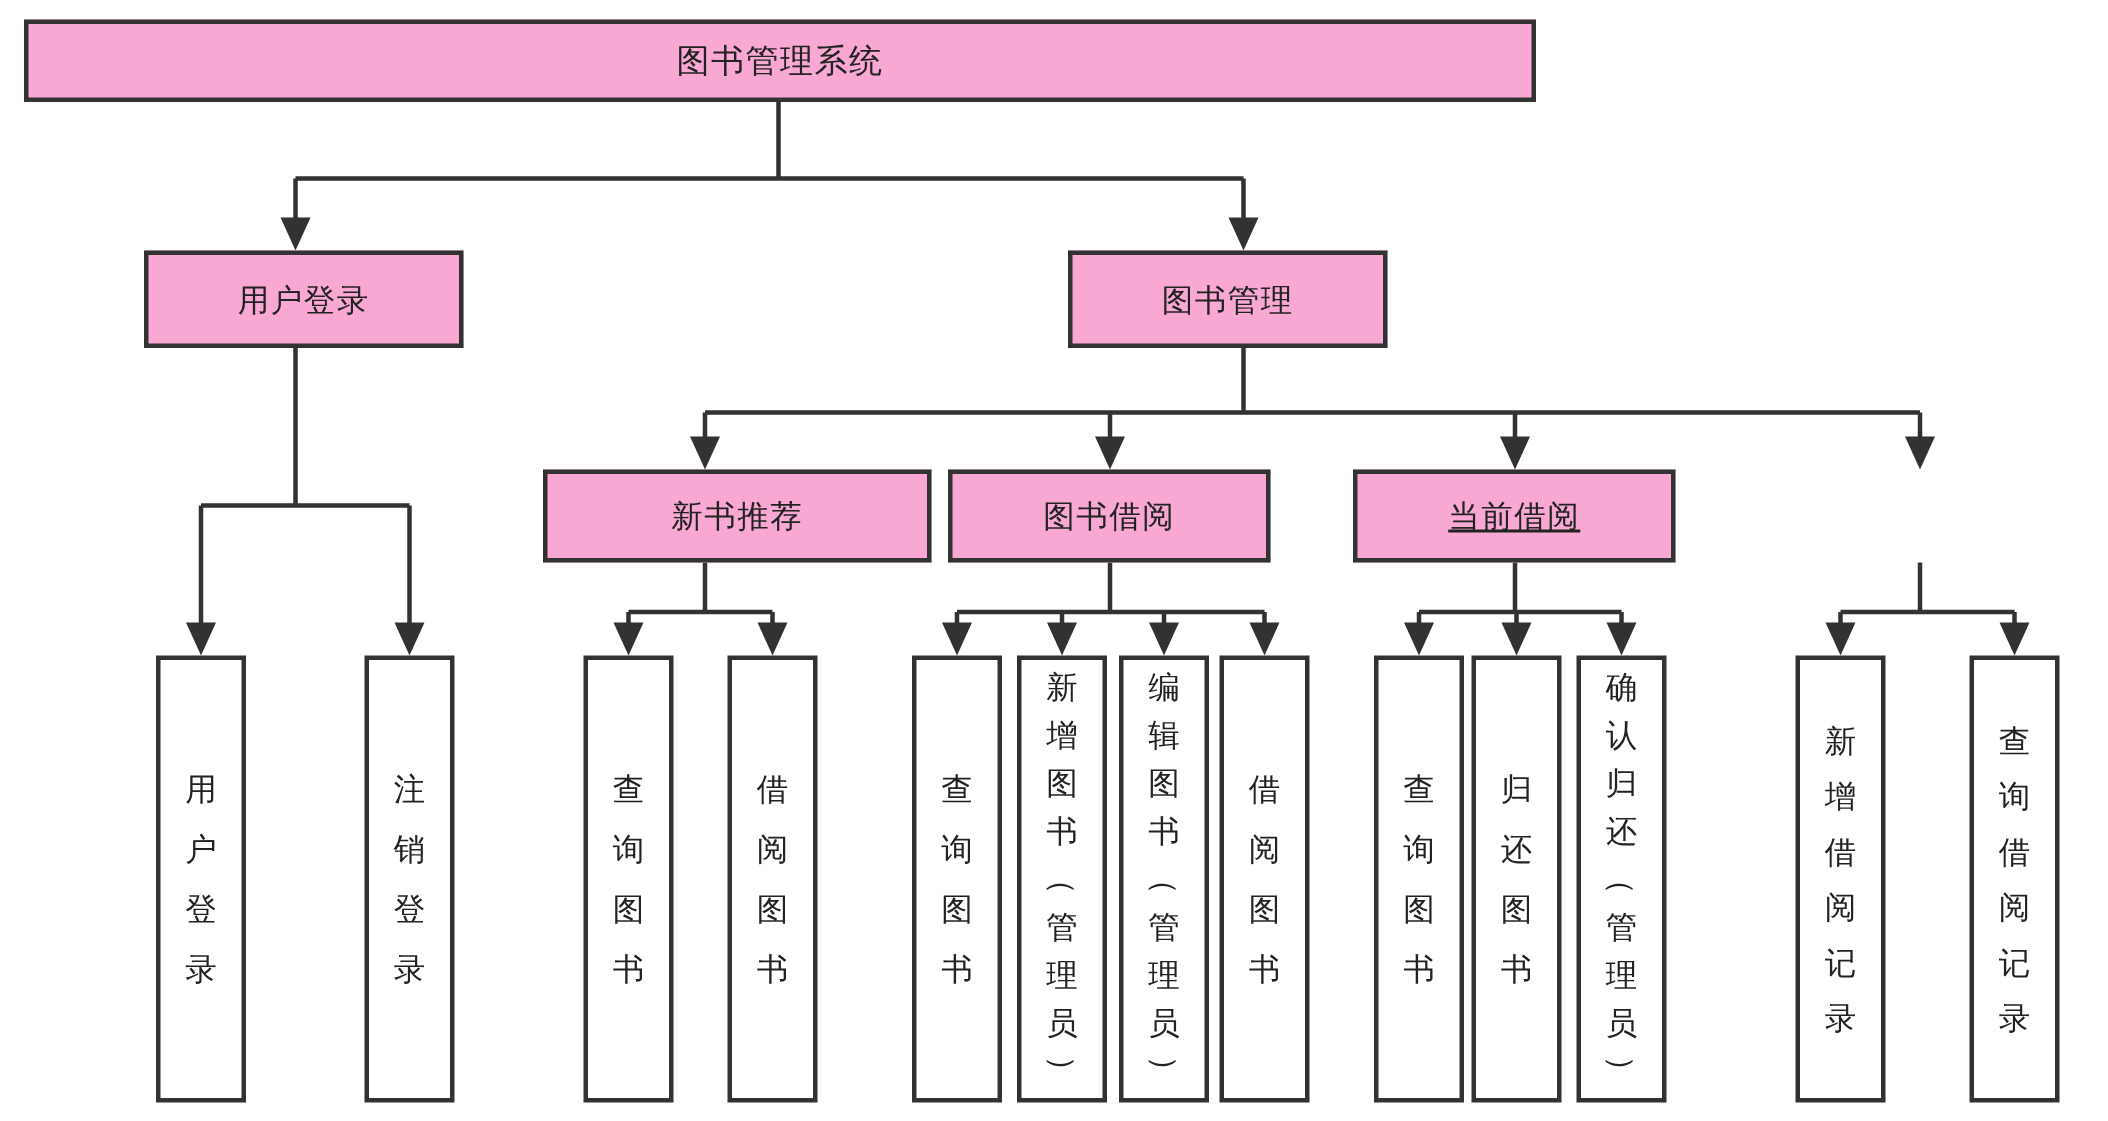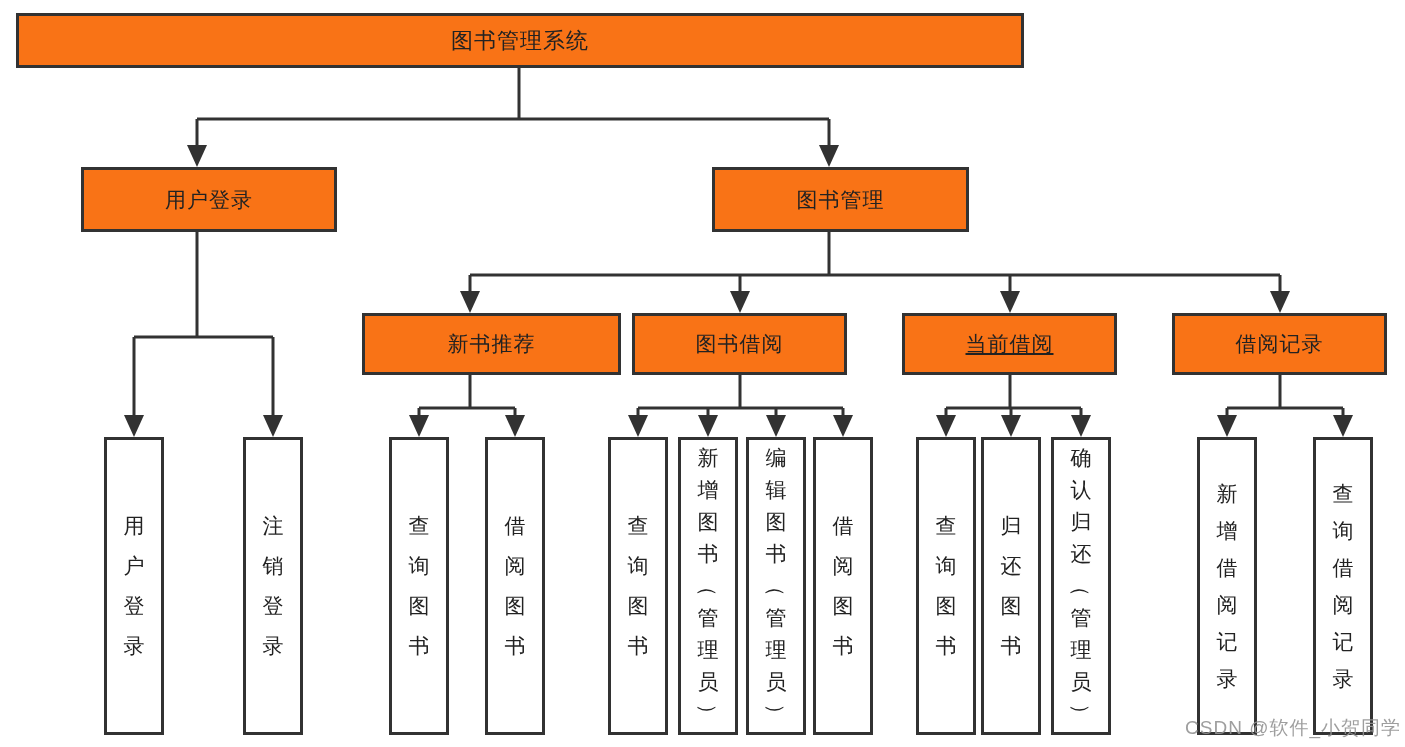--- a/index.html
+++ b/index.html
@@ -8,21 +8,21 @@
     width:1405px;height:747px;
     background:#ffffff;
     font-family:"Liberation Sans","DejaVu Sans",sans-serif;
     color:#222222;
     overflow:hidden;
   }
   .wires{position:absolute;left:0;top:0;z-index:1;pointer-events:none;}
   .hbox{
     position:absolute;
     box-sizing:border-box;
-    background:#f97316;
+    background:#f9a8d4;
     border:3px solid #323232;
     display:flex;align-items:center;justify-content:center;
     font-size:21px;letter-spacing:1px;
     z-index:2;
   }
   .vbox{
     position:absolute;
     box-sizing:border-box;
     background:#ffffff;
     border:3px solid #323232;
@@ -91,27 +91,26 @@
       <polygon points="936,415 956,415 946,437"></polygon>
       <polygon points="1001,415 1021,415 1011,437"></polygon>
       <polygon points="1071,415 1091,415 1081,437"></polygon>
       <polygon points="1217,415 1237,415 1227,437"></polygon>
       <polygon points="1333,415 1353,415 1343,437"></polygon>
     </g>
   </svg>
 
   <div class="hbox" style="left:16px;top:13px;width:1008px;height:55px;font-size:22px;">图书管理系统</div>
 
-  <div class="hbox" style="left:81px;top:167px;width:256px;height:65px;">用户登录</div>
-  <div class="hbox" style="left:712px;top:167px;width:257px;height:65px;">图书管理</div>
+  <div class="hbox" style="left:96px;top:167px;width:213px;height:65px;">用户登录</div>
+  <div class="hbox" style="left:712px;top:167px;width:213px;height:65px;">图书管理</div>
 
   <div class="hbox" style="left:362px;top:313px;width:259px;height:62px;">新书推荐</div>
   <div class="hbox" style="left:632px;top:313px;width:215px;height:62px;">图书借阅</div>
   <div class="hbox" style="left:902px;top:313px;width:215px;height:62px;text-decoration:underline;">当前借阅</div>
-  <div class="hbox" style="left:1172px;top:313px;width:215px;height:62px;">借阅记录</div>
 
   <div class="vbox n4" style="left:104px;">
       <span>用</span>
       <span>户</span>
       <span>登</span>
       <span>录</span>
     </div>
   <div class="vbox n4" style="left:243px;">
       <span>注</span>
       <span>销</span>
@@ -201,14 +200,13 @@
     </div>
   <div class="vbox n6" style="left:1313px;">
       <span>查</span>
       <span>询</span>
       <span>借</span>
       <span>阅</span>
       <span>记</span>
       <span>录</span>
     </div>
 
-  <div class="watermark">CSDN @软件_小贺同学</div>
 </div>
 
 </body></html>

